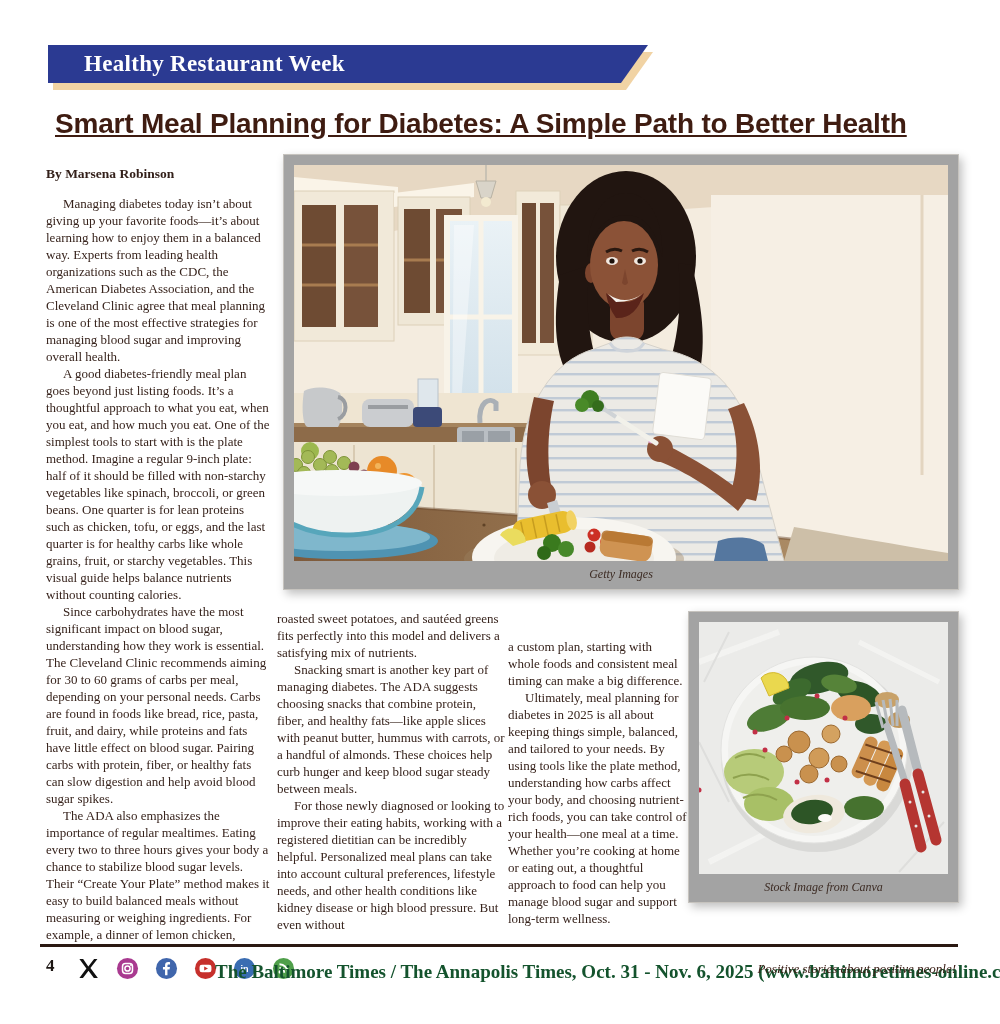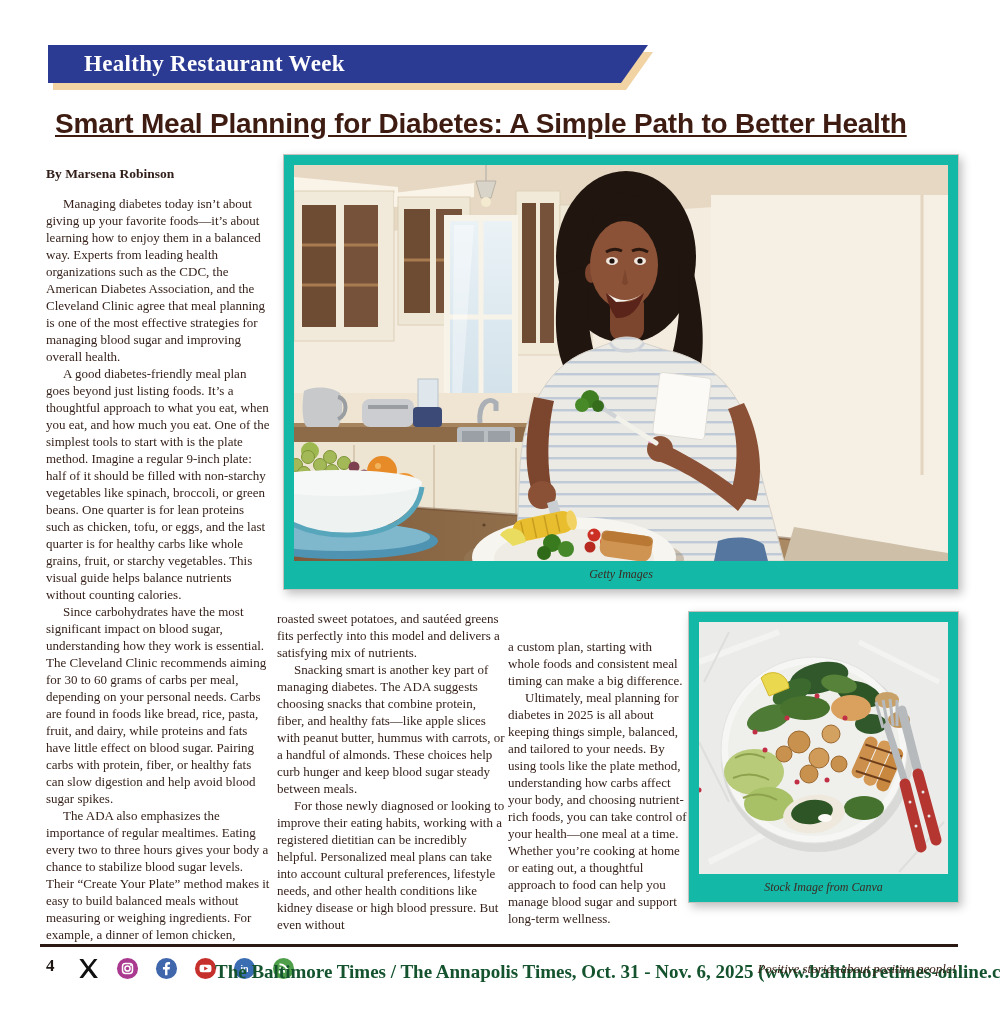--- a/index.html
+++ b/index.html
@@ -19,21 +19,21 @@
         letter-spacing:-.2px;color:#3f1c11;white-space:nowrap;text-decoration:underline;}
   .byline{position:absolute;left:46px;top:166px;font-weight:bold;font-size:13.5px;color:#33201a;}
   
   .col{position:absolute;font-size:13px;line-height:17px;color:#37231c;}
   .col p{margin:0;}
   .col p.indent{text-indent:17px;}
   .col1{left:46px;top:195px;width:224px;}
   .col2{left:277px;top:610px;width:228px;}
   .col3{left:508px;top:610px;width:179px;margin-top:28px;}
   
-  .photo-frame{position:absolute;margin:0;background:#14b8a6;border:1px solid #c6c3be;
+  .photo-frame{position:absolute;margin:0;background:#a3a3a3;border:1px solid #c6c3be;
         box-shadow:3px 4px 9px rgba(0,0,0,.25);padding:10px 10px 2px;font-family:Liberation Serif, serif;}
   .photo-frame figcaption{text-align:center;font-style:italic;font-size:12px;color:#3c2b23;
         padding:6px 0 5px;}
   .photo svg{display:block;}
   .main-photo{left:283px;top:154px;}
   .salad-photo{left:688px;top:611px;}
   
   .footer-rule{position:absolute;left:40px;top:944px;width:918px;height:3px;background:#2a1812;}
   .footer{position:absolute;left:40px;top:953px;width:918px;height:36px;}
   .pagenum{position:absolute;left:6px;top:3px;font-weight:bold;font-size:17px;color:#1c1512;}

